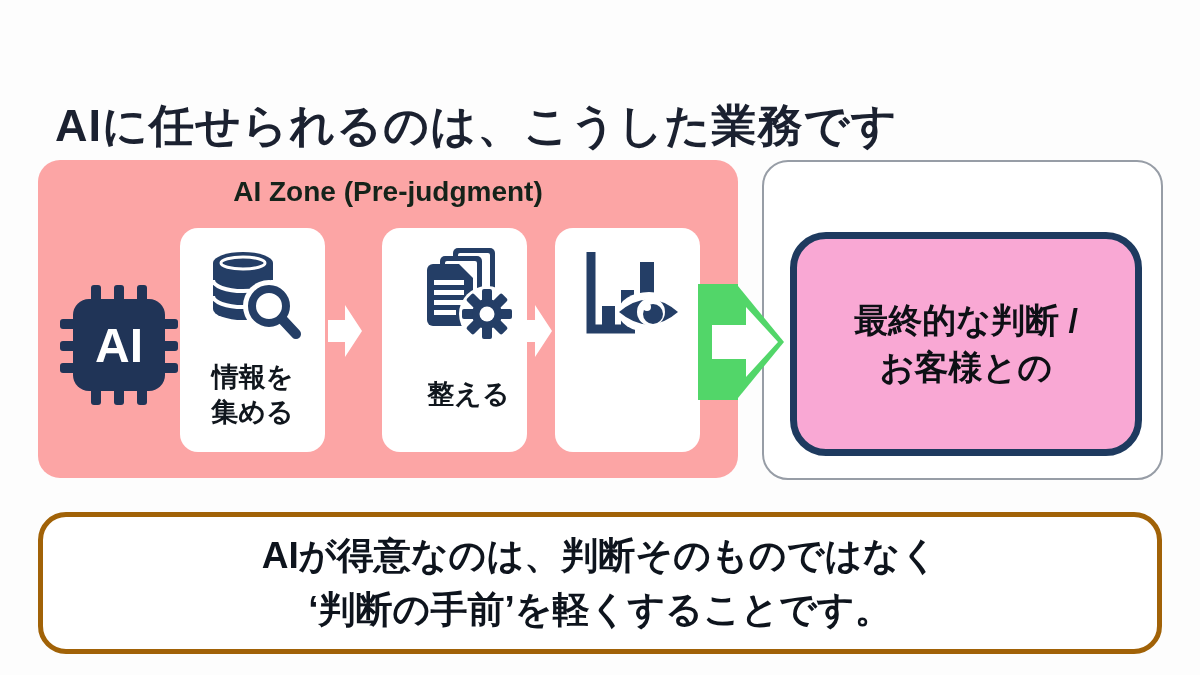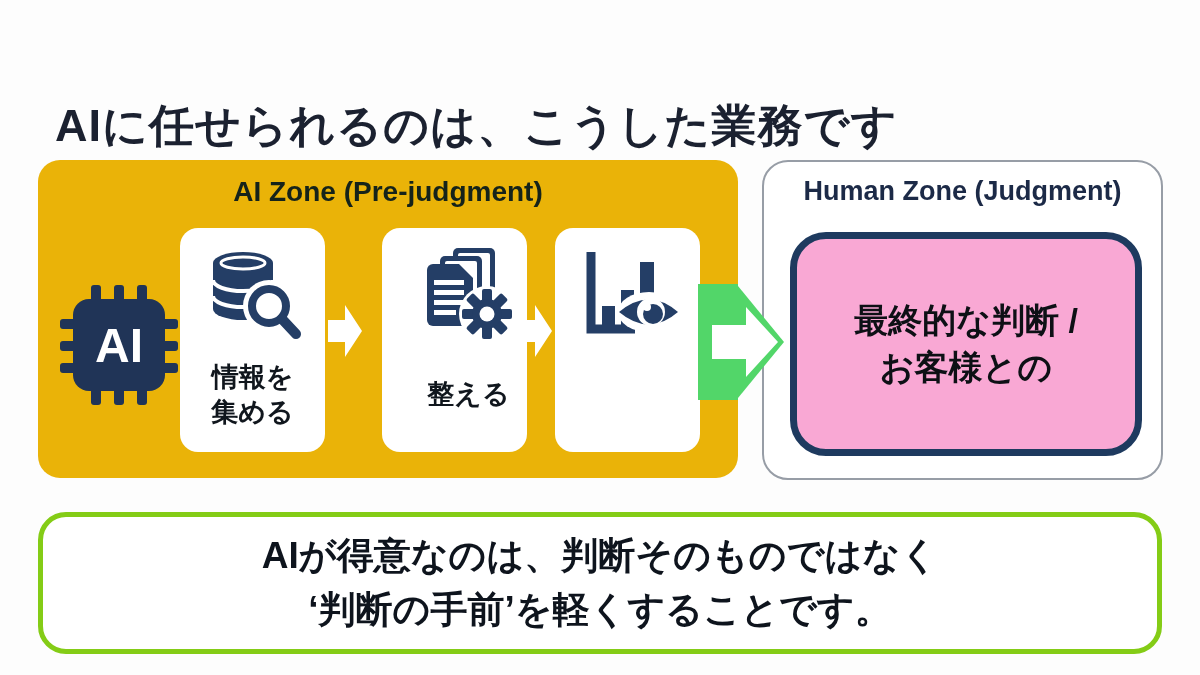--- a/index.html
+++ b/index.html
@@ -23,21 +23,21 @@
     letter-spacing: 1px;
     white-space: nowrap;
     margin-top: 28px;
   }
 
   
   .ai-zone {
     position: absolute;
     left: 38px; top: 160px;
     width: 700px; height: 318px;
-    background: #eab308;
+    background: #fca5a5;
     border-radius: 22px;
     z-index: 1;
   }
   .ai-zone-label {
     position: absolute;
     left: 0; top: 16px;
     width: 100%;
     text-align: center;
     font-size: 28px;
     font-weight: 800;
@@ -120,21 +120,21 @@
     color: #0d1015;
     line-height: 1.38;
   }
 
   
   .footer-box {
     position: absolute;
     left: 38px; top: 512px;
     width: 1124px; height: 142px;
     background: #ffffff;
-    border: 5px solid #84cc16;
+    border: 5px solid #a16207;
     border-radius: 28px;
     display: flex;
     flex-direction: column;
     justify-content: center;
     align-items: center;
     text-align: center;
     font-size: 37px;
     font-weight: 800;
     color: #0e141d;
     line-height: 1.45;
@@ -257,21 +257,20 @@
 
   <div class="big-arrow">
     <svg width="88" height="116" viewBox="0 0 88 116">
       <rect x="0" y="0" width="40" height="116" fill="#52d669"></rect>
       <polygon points="40,2 86,58 40,114" fill="#52d669"></polygon>
       <polygon points="14,41 48,41 48,23 80,58 48,93 48,75 14,75" fill="#ffffff"></polygon>
     </svg>
   </div>
 
   <div class="human-zone">
-    <div class="human-zone-label">Human Zone (Judgment)</div>
     <div class="human-box">
       <span>最終的な判断 /</span>
       <span>お客様との</span>
     </div>
   </div>
 
   <div class="footer-box">
     <span>AIが得意なのは、判断そのものではなく</span>
     <span>‘判断の手前’を軽くすることです。</span>
   </div>

